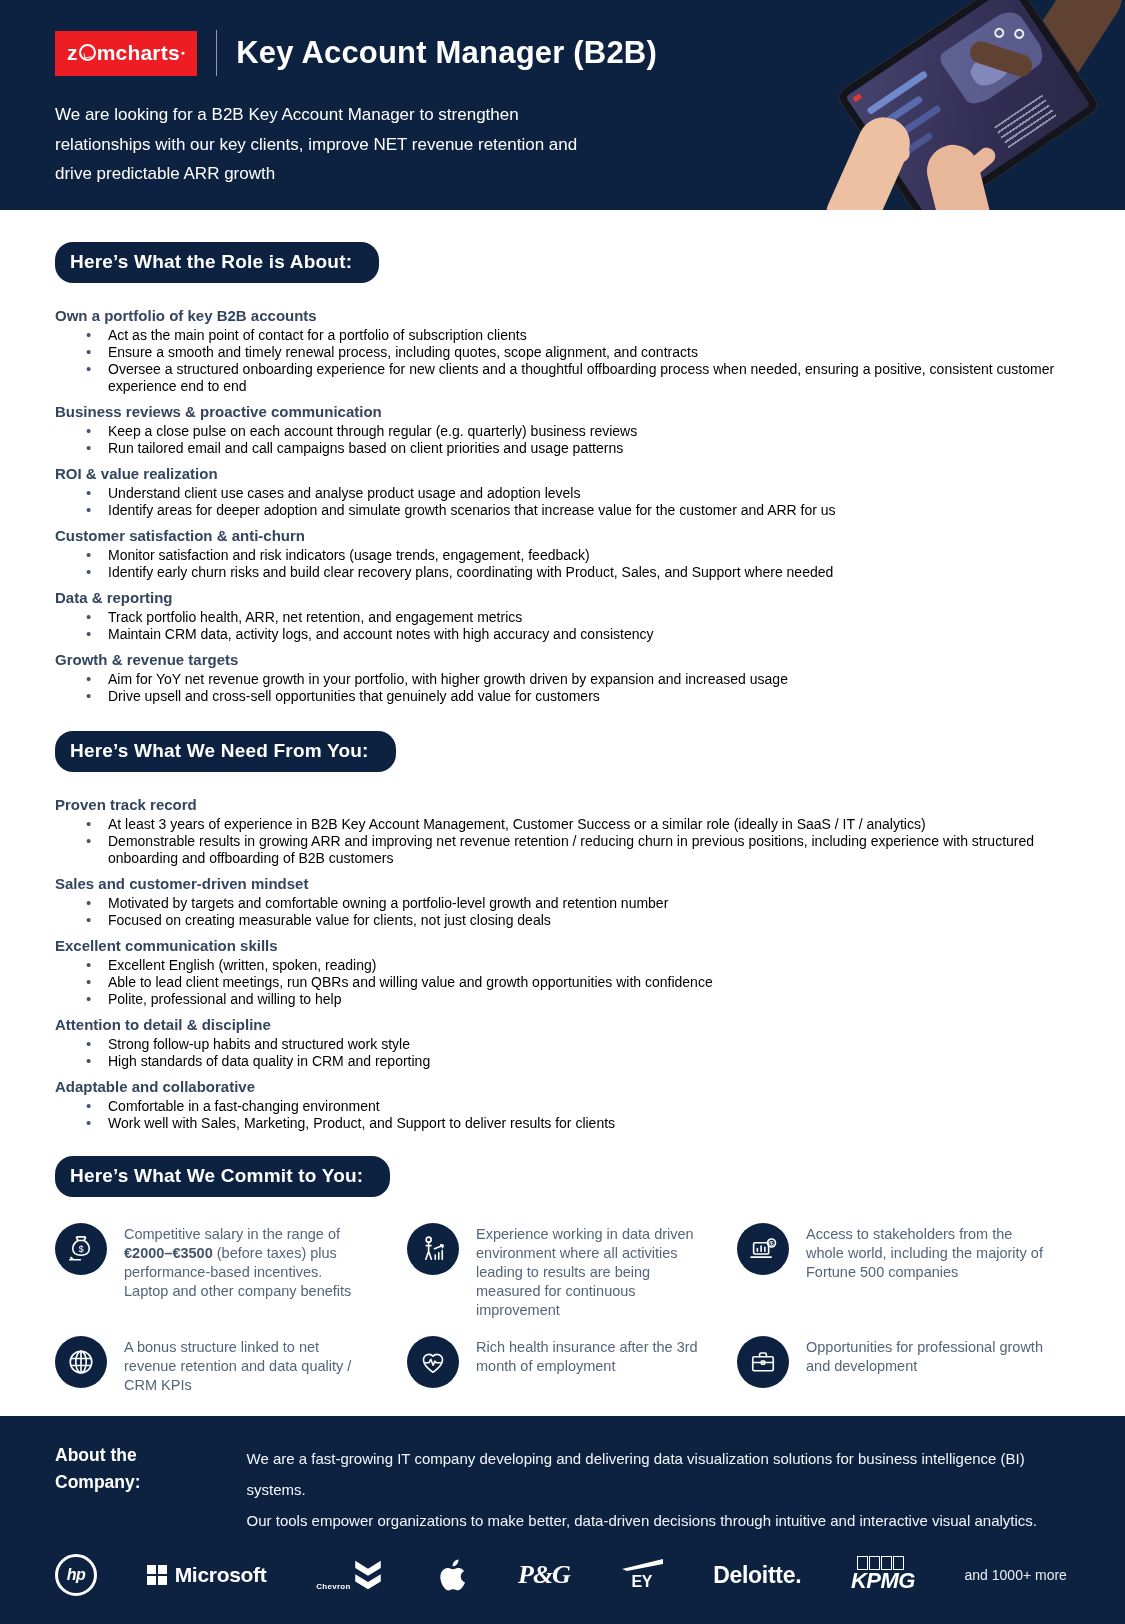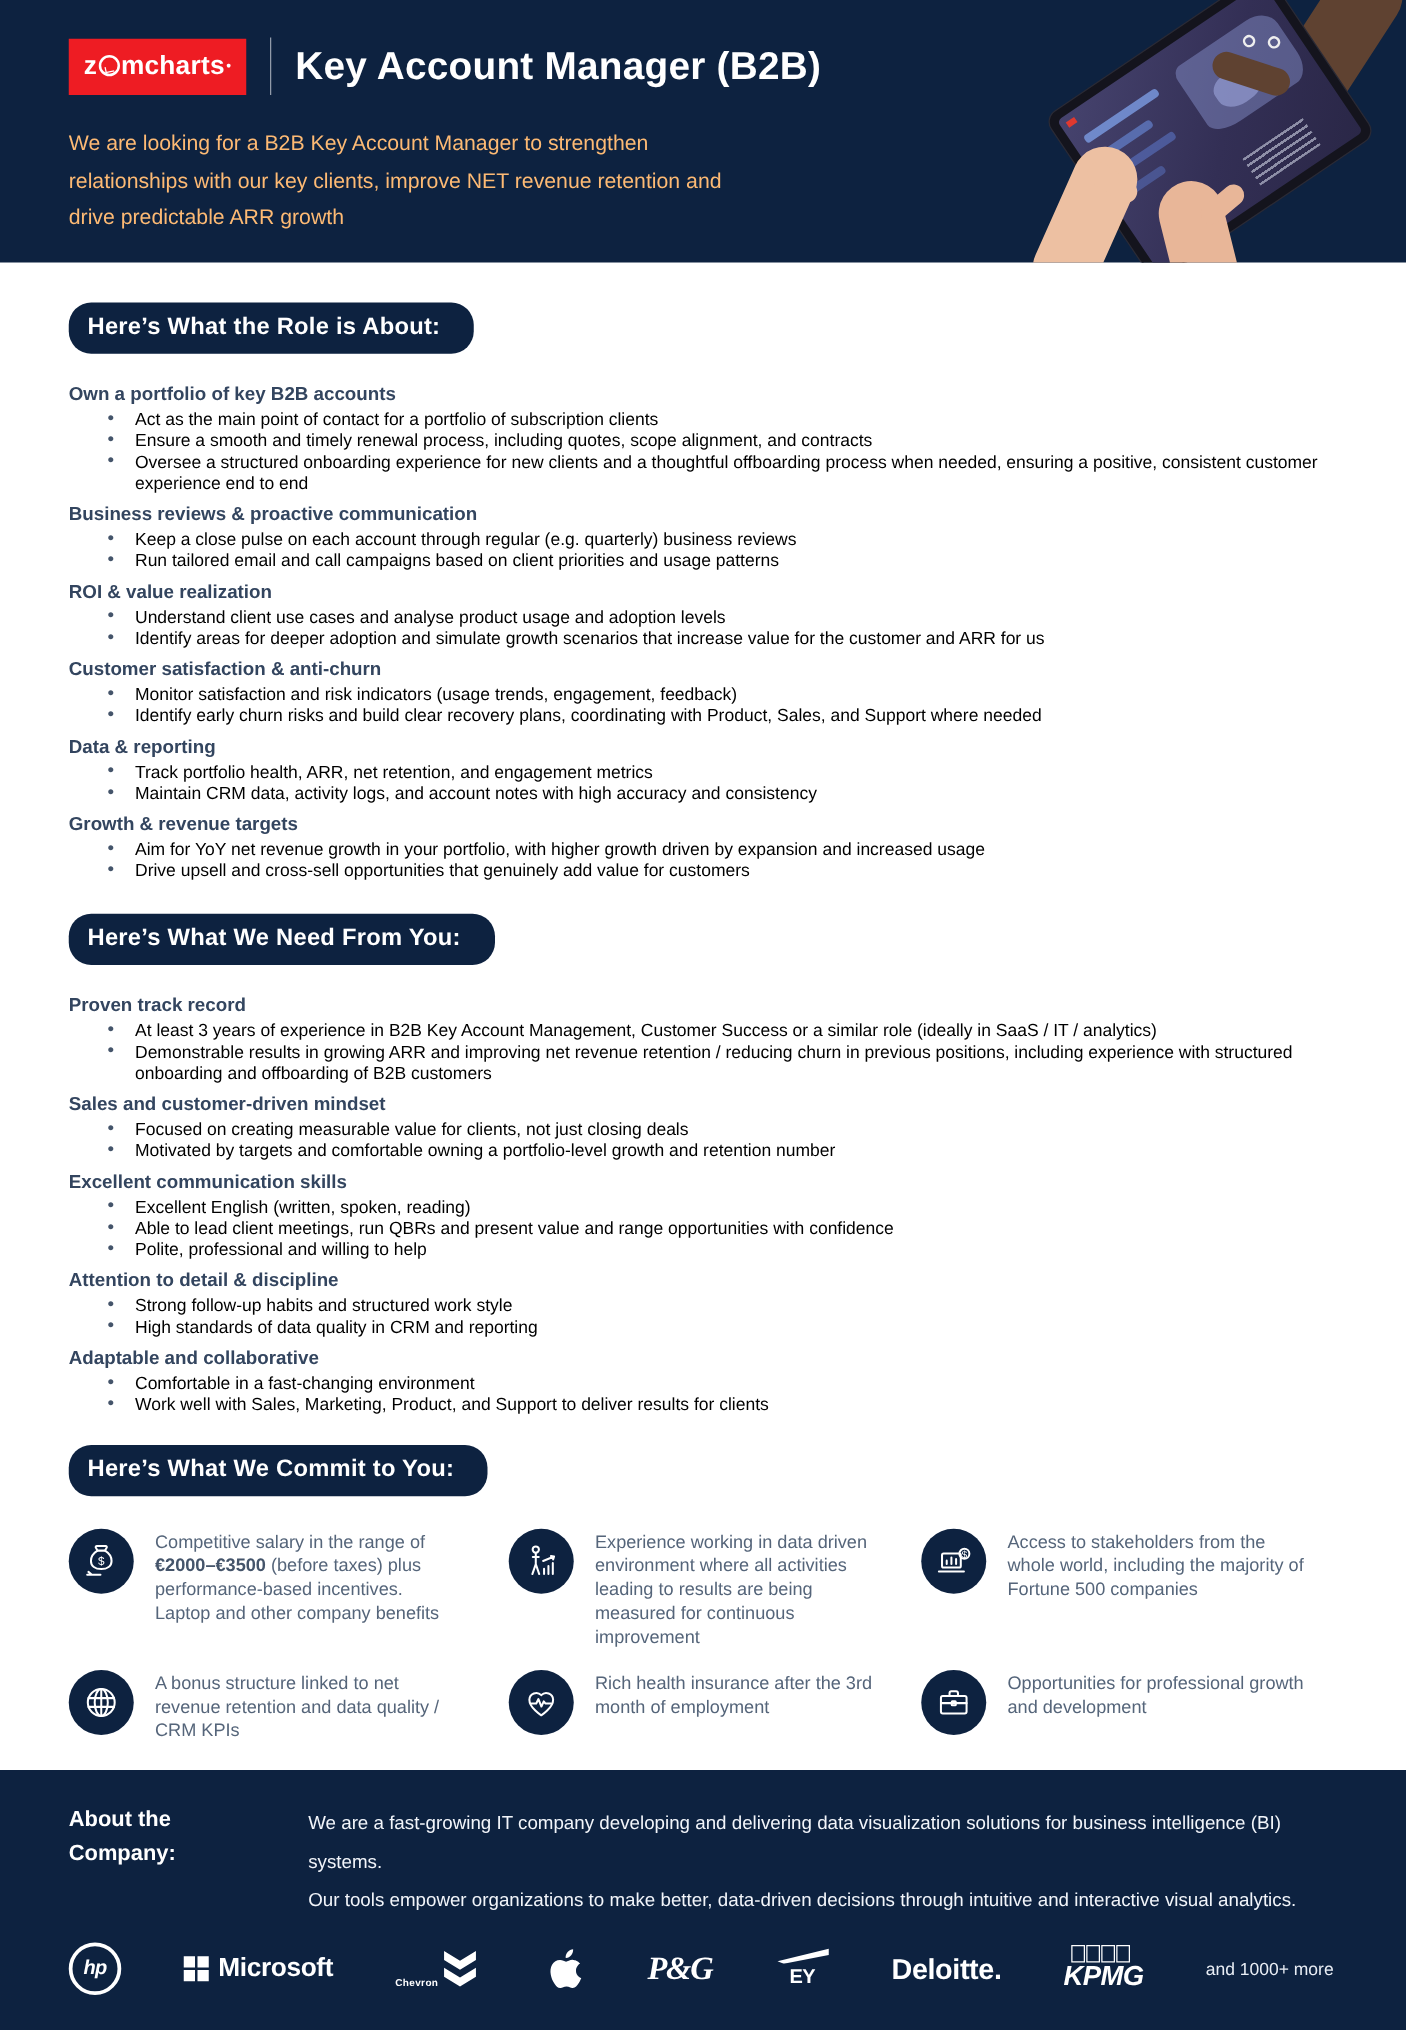--- a/index.html
+++ b/index.html
@@ -11,21 +11,21 @@
   .hero { position:relative; height:210px; background:#0D2240; color:#fff; padding:27px 0 0 55px; flex-shrink:0; overflow:hidden; }
   .logo-row { display:flex; align-items:center; height:52px; position:relative; z-index:3; }
   .logo-box { background:#EE1C23; padding:10px 12px 11px 12px; display:flex; align-items:center; }
   .logo-text { font-size:21px; font-weight:700; color:#fff; letter-spacing:.2px; display:flex; align-items:center; }
   .logo-oo { display:inline-block; width:17px; height:17px; border:2.4px solid #fff; border-radius:50%; margin:0 1px 0 1px; position:relative; }
   .logo-oo::after { content:""; position:absolute; left:3px; top:7px; width:6px; height:4px; border-left:1.6px solid #fff; border-bottom:1.6px solid #fff; transform:rotate(-12deg); }
   .logo-reg { font-size:7px; vertical-align:top; margin-left:1px; }
   .hero-divider { width:1px; height:46px; background:rgba(255,255,255,.55); margin:0 19px; }
   .page-title { font-size:31px; font-weight:700; letter-spacing:.2px; }
   .intro { margin-top:21px; position:relative; z-index:3; }
-  .intro-line { font-size:17px; line-height:29.5px; color:#fdba74; font-weight:400; }
+  .intro-line { font-size:17px; line-height:29.5px; color:#ffffff; font-weight:400; }
 
   
   .hero-art { position:absolute; right:0; top:0; width:335px; height:210px; z-index:1; }
   .arm-dark { position:absolute; right:28px; top:-40px; width:58px; height:150px; background:#5F4231; border-radius:30px; transform:rotate(33deg); }
   .finger-dark { position:absolute; right:92px; top:48px; width:64px; height:22px; background:#5F4231; border-radius:11px; transform:rotate(18deg); }
   .finger-dark2 { position:absolute; right:120px; top:0px; width:20px; height:60px; background:#6B4B37; border-radius:10px; transform:rotate(40deg); }
   .hand-light-left { position:absolute; left:52px; bottom:-34px; width:52px; height:130px; background:#EDC0A2; border-radius:26px; transform:rotate(24deg); }
   .thumb-light-left { position:absolute; left:78px; bottom:55px; width:44px; height:18px; background:#EDC0A2; border-radius:9px; transform:rotate(34deg); }
   .hand-light-mid { position:absolute; left:144px; bottom:-44px; width:52px; height:110px; background:#E8B698; border-radius:26px; transform:rotate(-14deg); }
   .thumb-light-mid { position:absolute; left:168px; bottom:38px; width:40px; height:17px; background:#E8B698; border-radius:9px; transform:rotate(-40deg); }
@@ -199,29 +199,29 @@
         <div class="group">
           <div class="group-heading">Proven track record</div>
           <ul class="bullets">
             <li>At least 3 years of experience in B2B Key Account Management, Customer Success or a similar role (ideally in SaaS / IT / analytics)</li>
             <li>Demonstrable results in growing ARR and improving net revenue retention / reducing churn in previous positions, including experience with structured onboarding and offboarding of B2B customers</li>
           </ul>
         </div>
         <div class="group">
           <div class="group-heading">Sales and customer-driven mindset</div>
           <ul class="bullets">
+            <li>Motivated by targets and comfortable owning a portfolio-level growth and retention number</li>
             <li>Focused on creating measurable value for clients, not just closing deals</li>
-            <li>Motivated by targets and comfortable owning a portfolio-level growth and retention number</li>
           </ul>
         </div>
         <div class="group">
           <div class="group-heading">Excellent communication skills</div>
           <ul class="bullets">
             <li>Excellent English (written, spoken, reading)</li>
-            <li>Able to lead client meetings, run QBRs and present value and range opportunities with confidence</li>
+            <li>Able to lead client meetings, run QBRs and willing value and growth opportunities with confidence</li>
             <li>Polite, professional and willing to help</li>
           </ul>
         </div>
         <div class="group">
           <div class="group-heading">Attention to detail &amp; discipline</div>
           <ul class="bullets">
             <li>Strong follow-up habits and structured work style</li>
             <li>High standards of data quality in CRM and reporting</li>
           </ul>
         </div>

